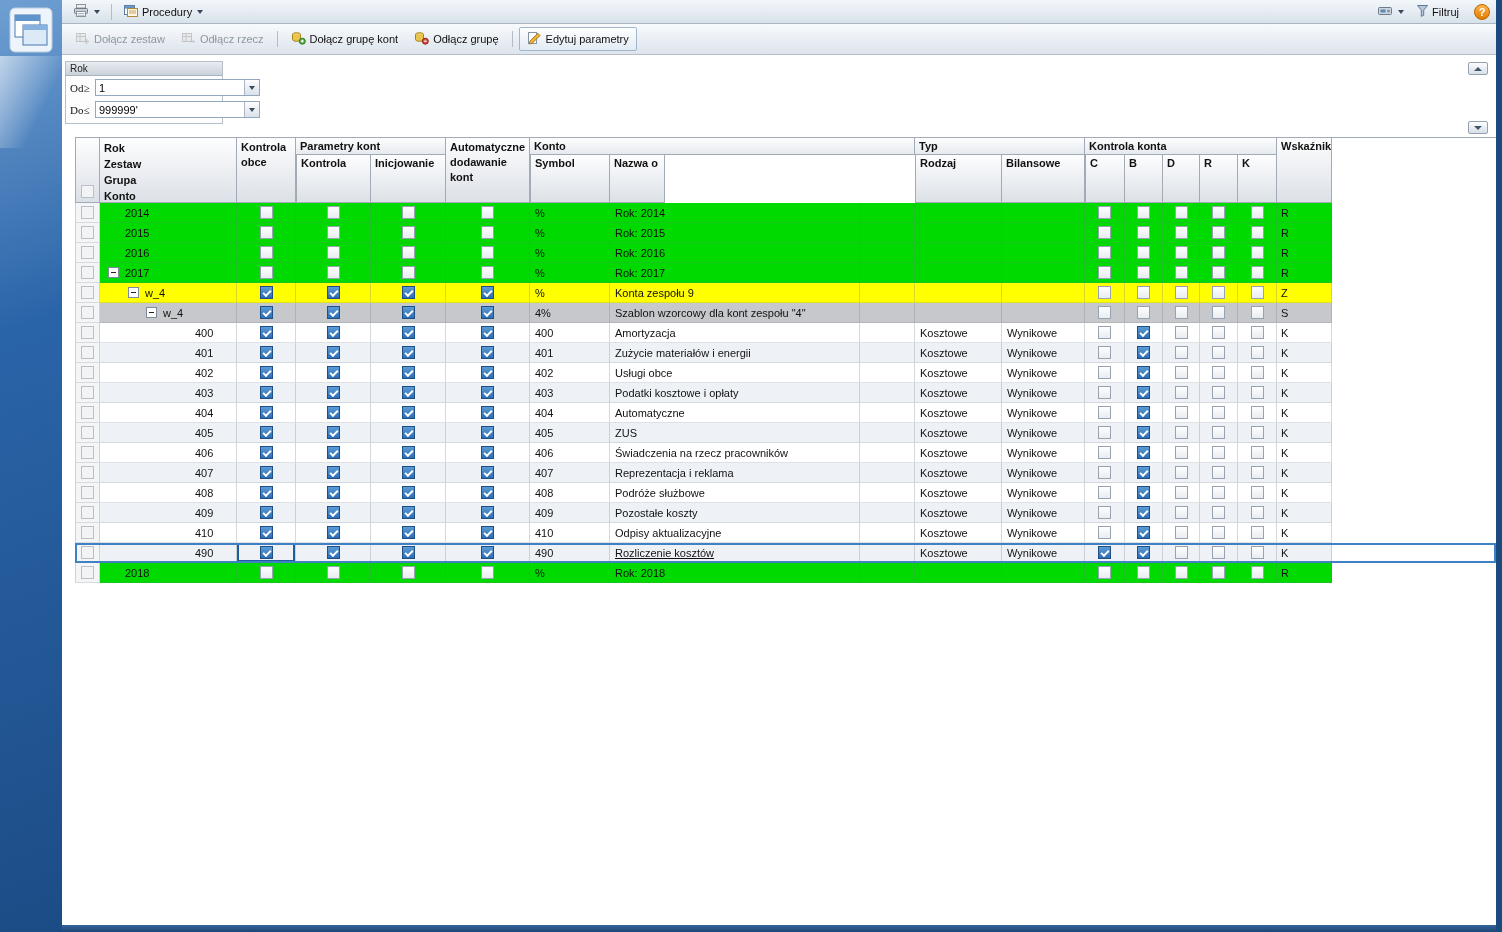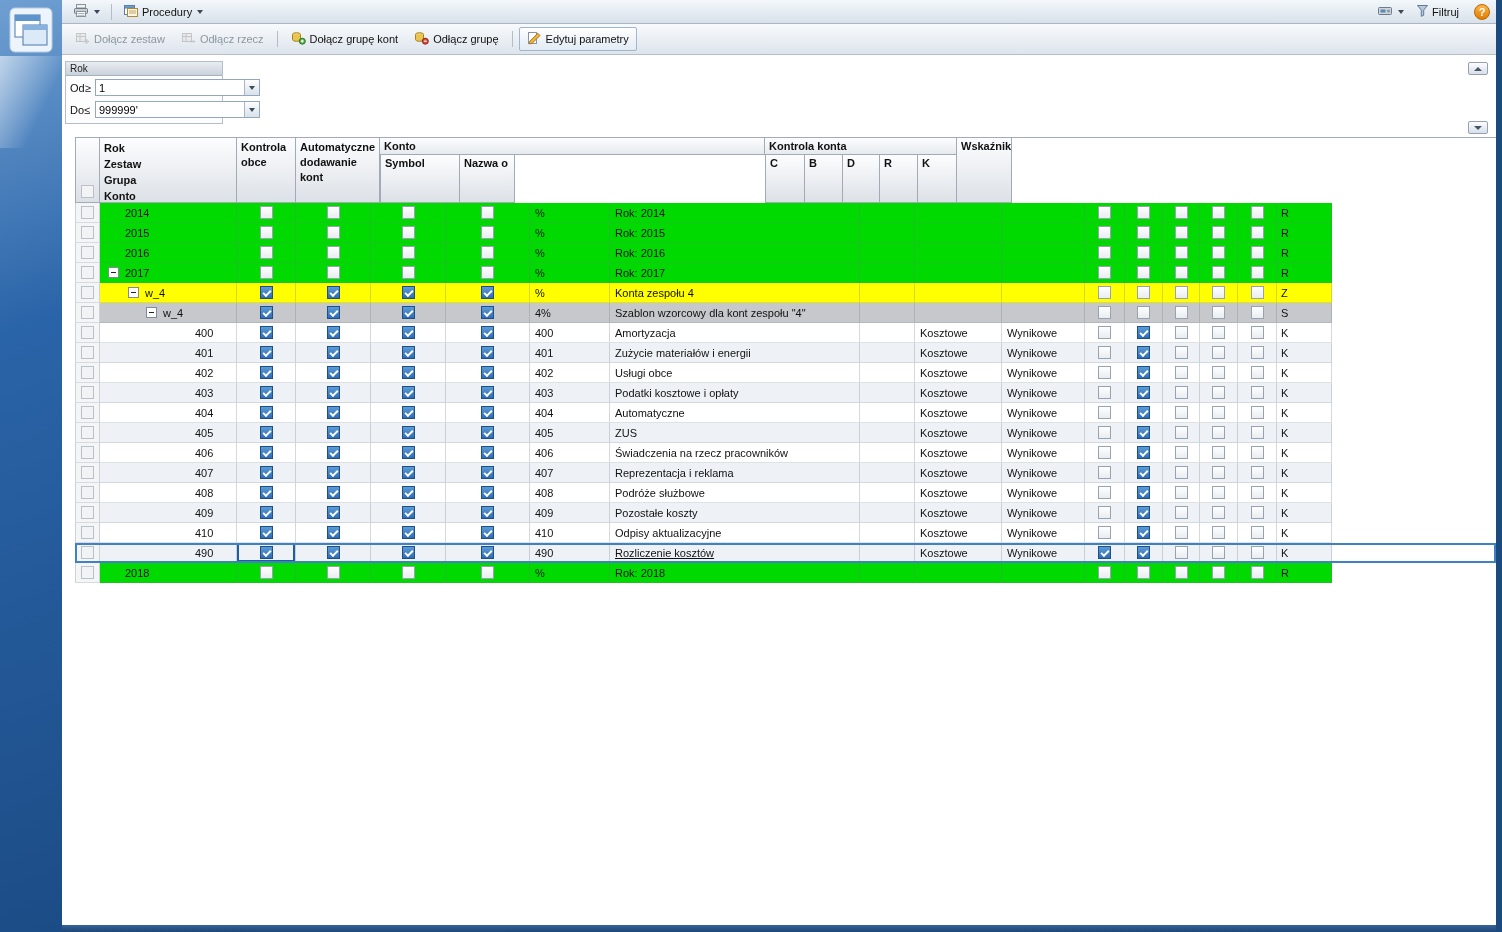--- a/index.html
+++ b/index.html
@@ -37,21 +37,21 @@
   .act-btn.disabled { color:#8e979e; }
   .act-btn.disabled svg { opacity:.55; filter:grayscale(1); }
   .act-btn.raised { border:1px solid #9fb6cc; background:linear-gradient(#fefefe,#e2ebf4); }
 
   
   .filter-area { height:82px; flex:none; position:relative; background:#fff; }
   .filter-group { position:absolute; left:3px; top:6px; width:158px; border:1px solid #b4bfca; background:#fdfdfe; }
   .filter-group-header { height:14px; background:linear-gradient(#e9edf2,#c9d2db); border-bottom:1px solid #a8b2bd;
     padding:1px 4px; font-size:10px; color:#222; }
   .filter-row { display:flex; align-items:center; padding:3px 4px 2px 4px; gap:3px; }
-  .filter-lbl { width:22px; flex:none; }
+  .filter-lbl { width:22px; flex:none;font-family:Liberation Serif, serif; }
   .combo { flex:1; height:17px; border:1px solid #93a7bd; background:#fff; display:flex; align-items:center; }
   .combo input { flex:1; border:none; outline:none; height:13px; font-family:"Liberation Sans",sans-serif;
     font-size:11px; padding:0 3px; min-width:0; background:transparent; }
   .combo-btn { width:15px; height:15px; flex:none; background:linear-gradient(#fdfdfe,#d9e1ea);
     border-left:1px solid #aab6c4; display:flex; align-items:center; justify-content:center; }
   .combo-btn .caret { margin:0; }
   .scroll-btn { position:absolute; right:8px; width:20px; height:13px; background:linear-gradient(#fdfdfe,#d7dfe8);
     border:1px solid #93a1b0; border-radius:2px; display:flex; align-items:center; justify-content:center; }
   .scroll-btn.up { top:7px; }
   .scroll-btn.down { bottom:3px; }
@@ -274,26 +274,40 @@
         <div class="hc sel-h" style="width:25px">
           <span class="cb dim"></span>
         </div>
         <div class="hc" style="width:137px">
           <div class="h-line">Rok</div>
           <div class="h-line">Zestaw</div>
           <div class="h-line">Grupa</div>
           <div class="h-line">Konto</div>
         </div>
         <div class="hc wrap-h" style="width:59px"><span>Kontrola obce</span></div>
+        <div class="hg" style="width:150px">
+          <div class="hg-title">Parametry kont</div>
+          <div class="hg-subs">
+            <div class="hc" style="width:75px">Kontrola</div>
+            <div class="hc" style="width:75px">Inicjowanie</div>
+          </div>
+        </div>
         <div class="hc wrap-h" style="width:84px"><span>Automatyczne dodawanie kont</span></div>
         <div class="hg" style="width:385px">
           <div class="hg-title">Konto</div>
           <div class="hg-subs">
             <div class="hc" style="width:80px">Symbol</div>
             <div class="hc" style="width:55px">Nazwa o</div>
+          </div>
+        </div>
+        <div class="hg" style="width:170px">
+          <div class="hg-title">Typ</div>
+          <div class="hg-subs">
+            <div class="hc" style="width:87px">Rodzaj</div>
+            <div class="hc" style="width:83px">Bilansowe</div>
           </div>
         </div>
         <div class="hg" style="width:192px">
           <div class="hg-title">Kontrola konta</div>
           <div class="hg-subs">
             <div class="hc" style="width:40px">C</div>
             <div class="hc" style="width:38px">B</div>
             <div class="hc" style="width:37px">D</div>
             <div class="hc" style="width:38px">R</div>
             <div class="hc" style="width:39px">K</div>
@@ -488,21 +502,21 @@
             <div class="cell c-cb" style="width: 75px;">
               <span class="cb checked"></span>
             </div>
             <div class="cell c-cb" style="width: 75px;">
               <span class="cb checked"></span>
             </div>
             <div class="cell c-cb" style="width: 84px;">
               <span class="cb checked"></span>
             </div>
             <div class="cell c-txt" style="width: 80px;">%</div>
-            <div class="cell c-txt" style="width: 250px;">Konta zespołu 4</div>
+            <div class="cell c-txt" style="width: 250px;">Konta zespołu 9</div>
             <div class="cell c-txt" style="width: 55px;"></div>
             <div class="cell c-txt" style="width: 87px;"></div>
             <div class="cell c-txt" style="width: 83px;"></div>
             <div class="cell c-cb" style="width: 40px;">
               <span class="cb"></span>
             </div>
             <div class="cell c-cb" style="width: 38px;">
               <span class="cb"></span>
             </div>
             <div class="cell c-cb" style="width: 37px;">

